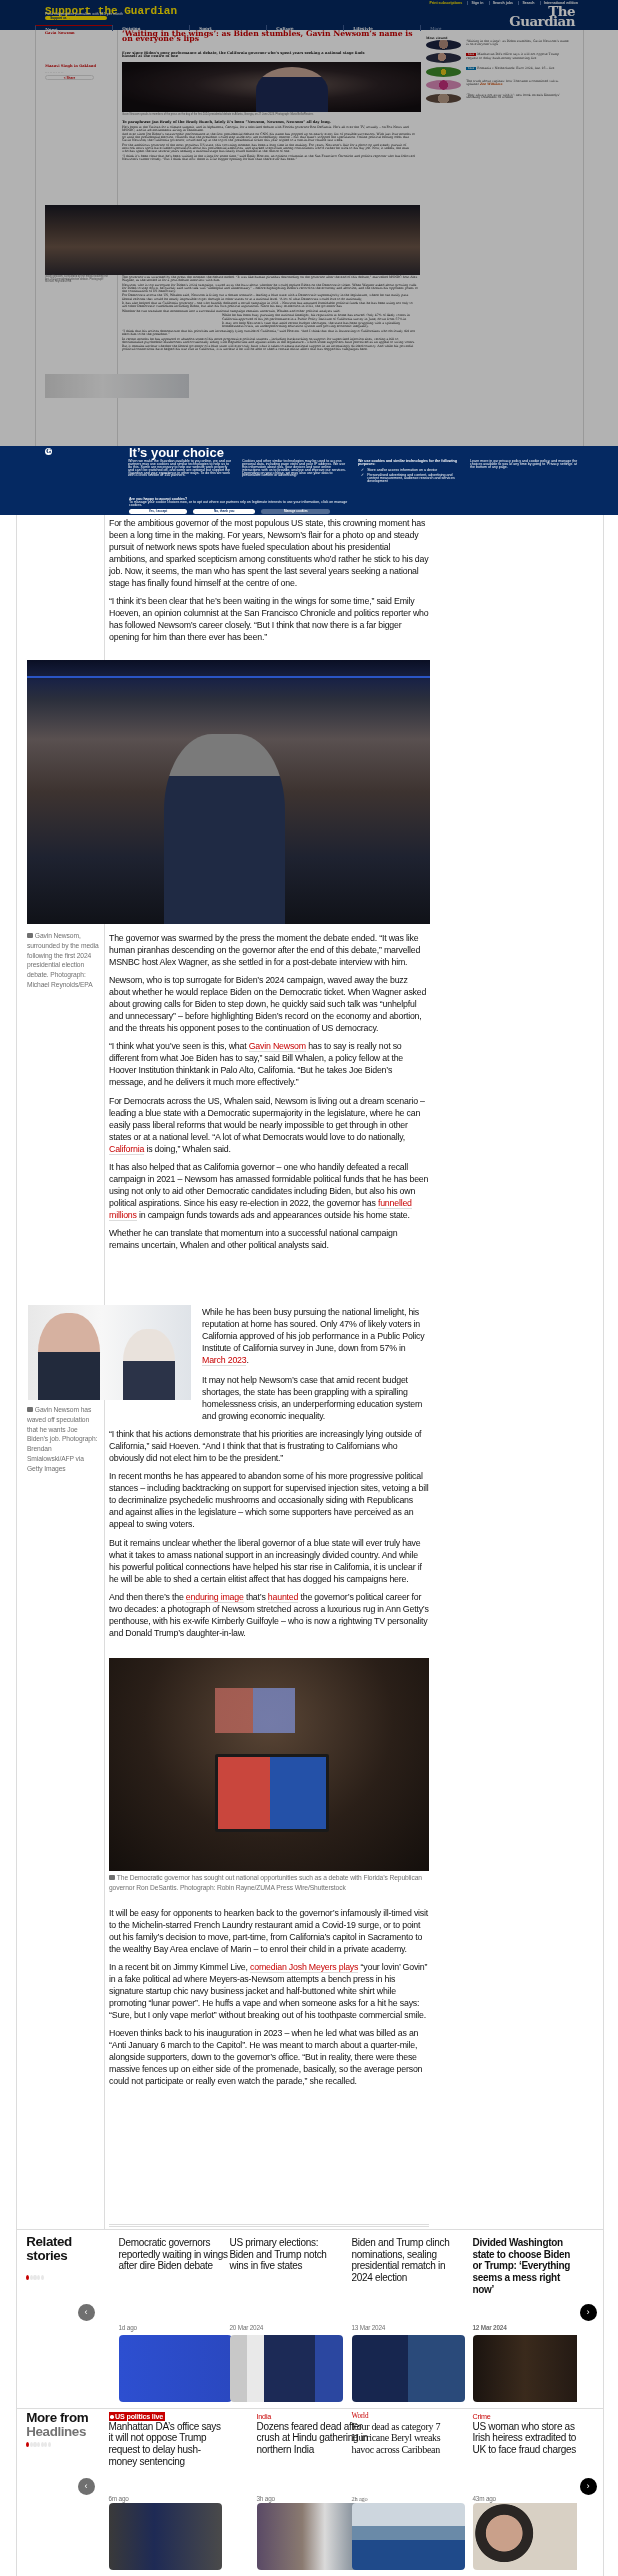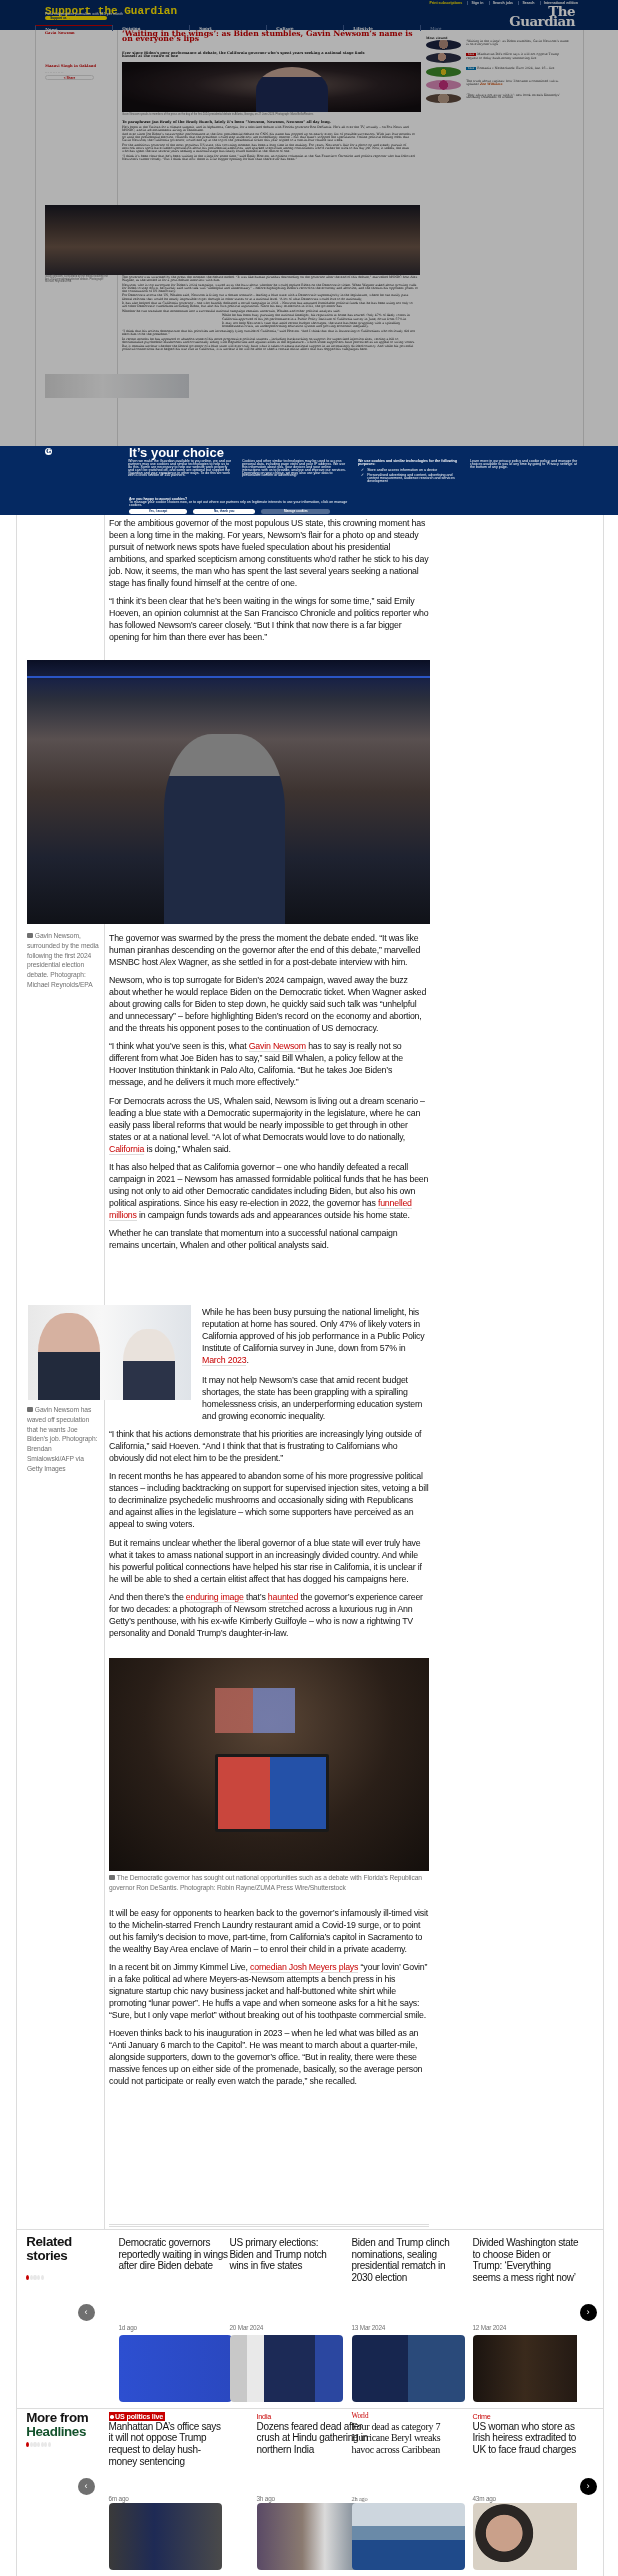--- a/index.html
+++ b/index.html
@@ -90,21 +90,21 @@
   .ph-duo::after { content: ""; position: absolute; left: 58%; top: 25%; width: 32%; height: 75%; border-radius: 45% 45% 0 0; background: linear-gradient(#e9e2dc 0 45%, #2b3348 45%); }
   .ph-laptop { background: radial-gradient(ellipse at 50% 30%, #5a4636 0%, #2a1f18 55%, #140f0c 100%); }
   .ph-laptop::before { content: ""; position: absolute; left: 33%; top: 45%; width: 34%; height: 34%; background: linear-gradient(90deg, #c9463d 0 48%, #2451a8 48%); border: 3.1px solid #1a1a1a; border-radius: 2.1px; }
   .ph-laptop::after { content: ""; position: absolute; left: 33%; top: 14%; width: 25%; height: 21%; background: linear-gradient(90deg, #b9665c 0 48%, #7a88c4 48%); opacity: 0.8; }
 
   .dotted-rule { position: absolute; left: 109px; width: 320px; height: 6.2px; background: repeating-linear-gradient(180deg, #dcdcdc 0 0.5px, transparent 0.5px 2.1px); }
 
   
   .section { position: absolute; left: 15.5px; width: 588px; border-top: 0.5px solid #dcdcdc; }
   .sec-title { position: absolute; left: 10.8px; font-size: 13.4px; line-height: 13.4px; font-weight: bold; color: #121212; letter-spacing: -0.4px; }
-  .sec-title .accent { color: #14532d; }
+  .sec-title .accent { color: #737373; }
   .dots { position: absolute; left: 10.8px; display: flex; gap: 0.5px; }
   .dot { width: 3.1px; height: 5.2px; border-radius: 50%; background: #e8e8e8; }
   .dot.active { background: #c70000; }
   .arrow { position: absolute; width: 17px; height: 17px; border-radius: 50%; color: #ffffff; font-size: 9.3px; text-align: center; line-height: 17px; }
   .arrow.prev { background: #707070; }
   .arrow.next { background: #000000; }
   .card { position: absolute; width: 113px; }
   .card .kicker { font-size: 7.2px; color: #c70000; line-height: 9.3px; height: 9.3px; letter-spacing: -0.2px; }
   .card .kicker.live { display: inline-block; background: #c70000; color: #fff; padding: 0 1.5px; font-weight: bold; }
   .card .kicker.live::before { content: ""; display: inline-block; width: 3.6px; height: 3.6px; border-radius: 50%; background: #ffffff; margin-right: 1.5px; }
@@ -257,21 +257,21 @@
   <div class="caption" style="left:27px;top:890px;width:73px;"><span class="cam"></span><span>Gavin Newsom has waved off speculation that he wants Joe Biden’s job. Photograph: Brendan Smialowski/AFP via Getty Images</span></div>
 
   <div class="body-text" style="top:791px;left:202px;width:228px;">
     <p><span>While he has been busy pursuing the national limelight, his reputation at home has soured. Only 47% of likely voters in California approved of his job performance in a Public Policy Institute of California survey in June, down from 57% in </span><a>March 2023</a><span>.</span></p>
   </div>
   <div class="body-text" style="top:859px;">
     <p style="padding-left:93px;text-indent:0;">It may not help Newsom’s case that amid recent budget shortages, the state has been grappling with a spiralling homelessness crisis, an underperforming education system and growing economic inequality.</p>
     <p>“I think that his actions demonstrate that his priorities are increasingly lying outside of California,” said Hoeven. “And I think that that is frustrating to Californians who obviously did not elect him to be the president.”</p>
     <p>In recent months he has appeared to abandon some of his more progressive political stances – including backtracking on support for supervised injection sites, vetoing a bill to decriminalize psychedelic mushrooms and occasionally siding with Republicans and against allies in the legislature – which some supporters have perceived as an appeal to swing voters.</p>
     <p>But it remains unclear whether the liberal governor of a blue state will ever truly have what it takes to amass national support in an increasingly divided country. And while his powerful political connections have helped his star rise in California, it is unclear if he will be able to shed a certain elitist affect that has dogged his campaigns here.</p>
-    <p><span>And then there’s the </span><a>enduring image</a><span> that’s </span><a>haunted</a><span> the governor’s experience career for two decades: a photograph of Newsom stretched across a luxurious rug in Ann Getty’s penthouse, with his ex-wife Kimberly Guilfoyle – who is now a rightwing TV personality and Donald Trump’s daughter-in-law.</span></p>
+    <p><span>And then there’s the </span><a>enduring image</a><span> that’s </span><a>haunted</a><span> the governor’s political career for two decades: a photograph of Newsom stretched across a luxurious rug in Ann Getty’s penthouse, with his ex-wife Kimberly Guilfoyle – who is now a rightwing TV personality and Donald Trump’s daughter-in-law.</span></p>
   </div>
 
   <div class="photo ph-laptop" style="left:109px;top:1143px;width:320px;height:213px;"></div>
   <div class="caption" style="left:109px;top:1358px;width:320px;"><span class="cam"></span><span>The Democratic governor has sought out national opportunities such as a debate with Florida’s Republican governor Ron DeSantis. Photograph: Robin Rayne/ZUMA Press Wire/Shutterstock</span></div>
 
   <div class="body-text" style="top:1392px;">
     <p>It will be easy for opponents to hearken back to the governor’s infamously ill-timed visit to the Michelin-starred French Laundry restaurant amid a Covid-19 surge, or to point out his family’s decision to move, part-time, from California’s capitol in Sacramento to the wealthy Bay Area enclave of Marin – to enrol their child in a private academy.</p>
     <p><span>In a recent bit on Jimmy Kimmel Live, </span><a>comedian Josh Meyers plays</a><span> “your lovin’ Govin” in a fake political ad where Meyers-as-Newsom attempts a bench press in his signature startup chic navy business jacket and half-buttoned white shirt while promoting “lunar power”. He huffs a vape and when someone asks for a hit he says: “Sure, but I only vape merlot” without breaking out of his toothpaste commercial smile.</span></p>
     <p>Hoeven thinks back to his inauguration in 2023 – when he led what was billed as an “Anti January 6 march to the Capitol”. He was meant to march about a quarter-mile, alongside supporters, down to the governor’s office. “But in reality, there were these massive fences up on either side of the promenade, basically, so the average person could not participate or really even watch the parade,” she recalled.</p>
   </div>
@@ -294,25 +294,25 @@
       <div class="headline">Democratic governors reportedly waiting in wings after dire Biden debate</div>
       <div class="age" style="top:87px;">1d ago</div>
       <div class="thumb" style="top:98px;background:linear-gradient(90deg,#2d4fd0,#2a48c0);"></div>
     </div>
     <div class="card" style="left:214px;top:7.2px;">
       <div class="headline">US primary elections: Biden and Trump notch wins in five states</div>
       <div class="age" style="top:87px;">20 Mar 2024</div>
       <div class="thumb" style="top:98px;background:linear-gradient(90deg,#c8c8c8 0 15%,#e9e9e9 15% 30%,#1c2a56 30% 75%,#2b47a0 75%);"></div>
     </div>
     <div class="card" style="left:336px;top:7.2px;">
-      <div class="headline">Biden and Trump clinch nominations, sealing presidential rematch in 2030 election</div>
+      <div class="headline">Biden and Trump clinch nominations, sealing presidential rematch in 2024 election</div>
       <div class="age" style="top:87px;">13 Mar 2024</div>
       <div class="thumb" style="top:98px;background:linear-gradient(90deg,#17264f 0 50%,#2a4a7a 50%);"></div>
     </div>
-    <div class="card" style="left:457px;top:7.2px;width:106px;">
+    <div class="card" style="left:457px;top:7.2px;width:106px;font-weight:bold;">
       <div class="headline" style="overflow:hidden;white-space:normal;">Divided Washington state to choose Biden or Trump: ‘Everything seems a mess right now’</div>
       <div class="age" style="top:87px;">12 Mar 2024</div>
       <div class="thumb" style="top:98px;width:104px;border-radius:4.1px 0 0 4.1px;background:linear-gradient(90deg,#1b1410,#3a2a1c 50%,#241a14);"></div>
     </div>
   </div>
 
   <div class="section" style="top:1893px;height:177px;">
     <div class="sec-title" style="top:2.1px;width:72px;">
       <div>More from</div>
       <div class="accent">Headlines</div>

